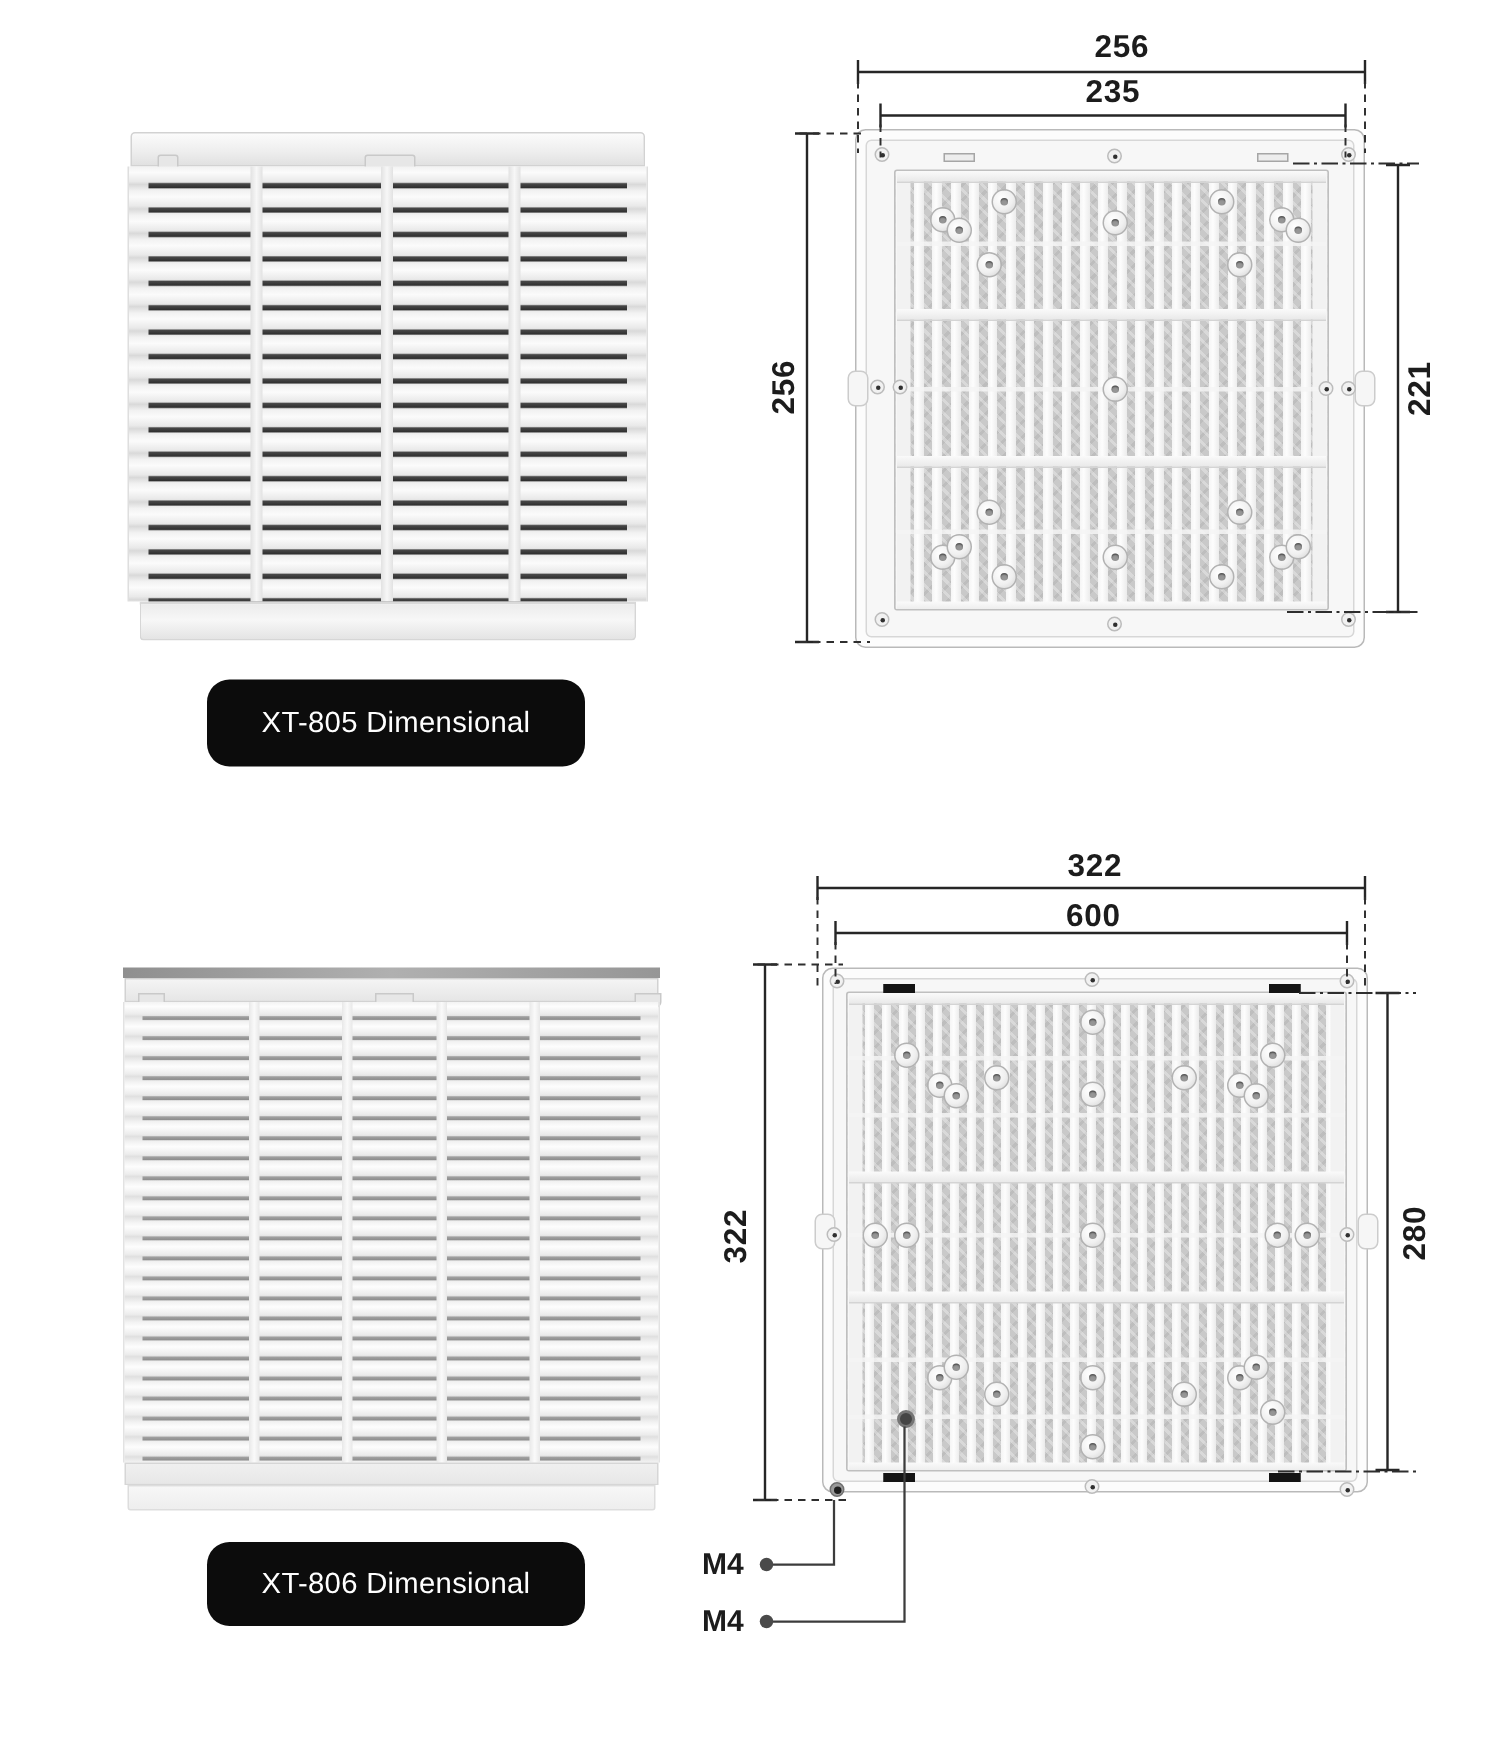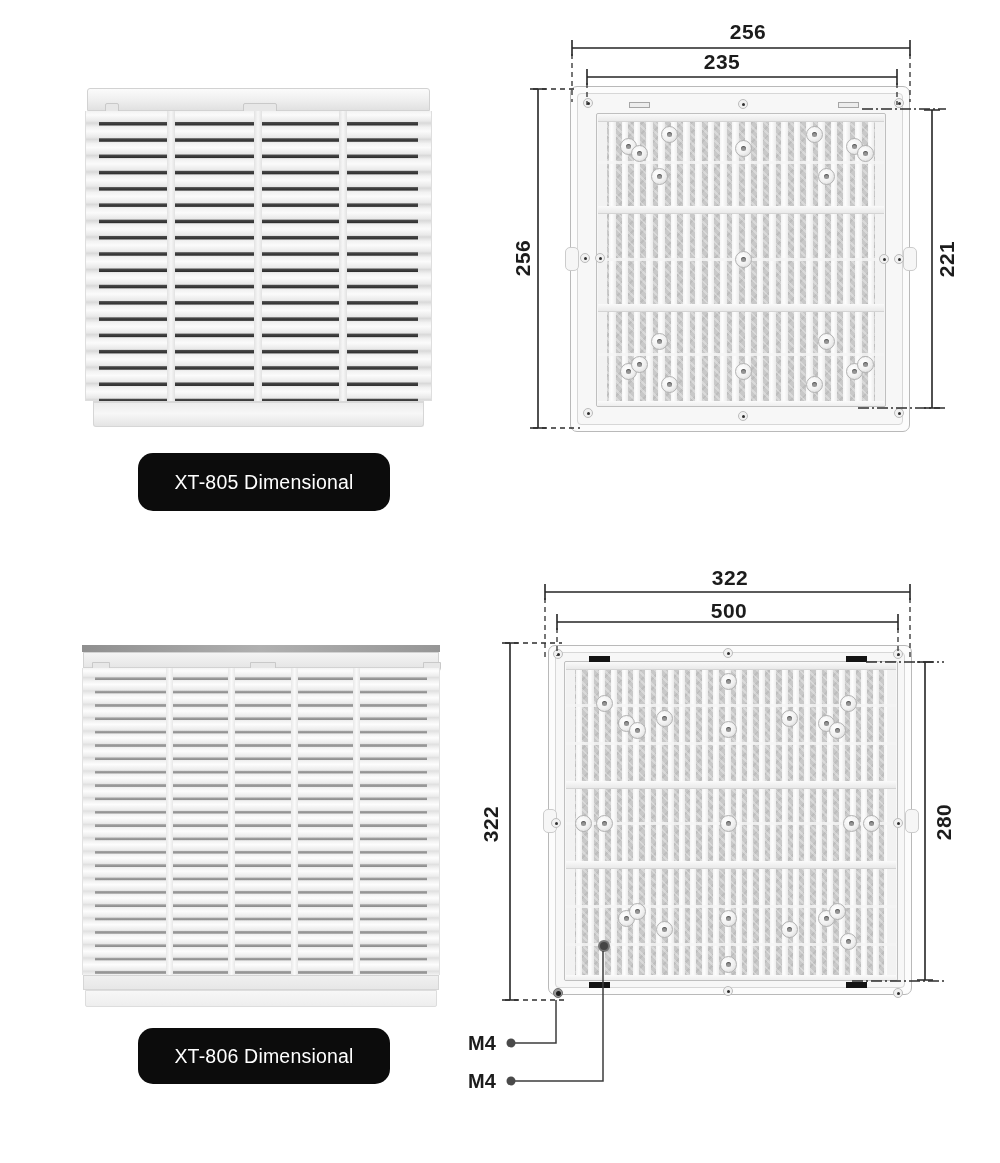--- a/index.html
+++ b/index.html
@@ -258,26 +258,26 @@
 
     <g stroke="#3c3c3c" stroke-width="1.5" fill="none">
       <path d="M515,1043 H556 V1000"></path>
       <path d="M515,1081 H603 V951"></path>
     </g>
     <circle cx="511" cy="1043" r="4.5" fill="#4a4a4a"></circle>
     <circle cx="511" cy="1081" r="4.5" fill="#4a4a4a"></circle>
   </svg>
 
   <div class="dim-label" style="left:713px;top:19px;">256</div>
-  <div class="dim-label" style="left:687px;top:49px;">235</div>
+  <div class="dim-label" style="left:707px;top:49px;">235</div>
   <div class="dim-label v" style="left:488px;top:245px;">256</div>
   <div class="dim-label v" style="left:912px;top:246px;">221</div>
 
   <div class="dim-label" style="left:695px;top:565px;">322</div>
-  <div class="dim-label" style="left:694px;top:598px;">500</div>
+  <div class="dim-label" style="left:694px;top:598px;">600</div>
   <div class="dim-label v" style="left:456px;top:811px;">322</div>
   <div class="dim-label v" style="left:909px;top:809px;">280</div>
 
   <div class="m4-label" style="left:468px;top:1031px;">M4</div>
   <div class="m4-label" style="left:468px;top:1069px;">M4</div>
 
   <div class="badge" style="left:138px;top:453px;">XT-805 Dimensional Drawing</div>
   <div class="badge" style="left:138px;top:1028px;height:56px;line-height:56px;">XT-806 Dimensional Drawing</div>
 
 </div>

